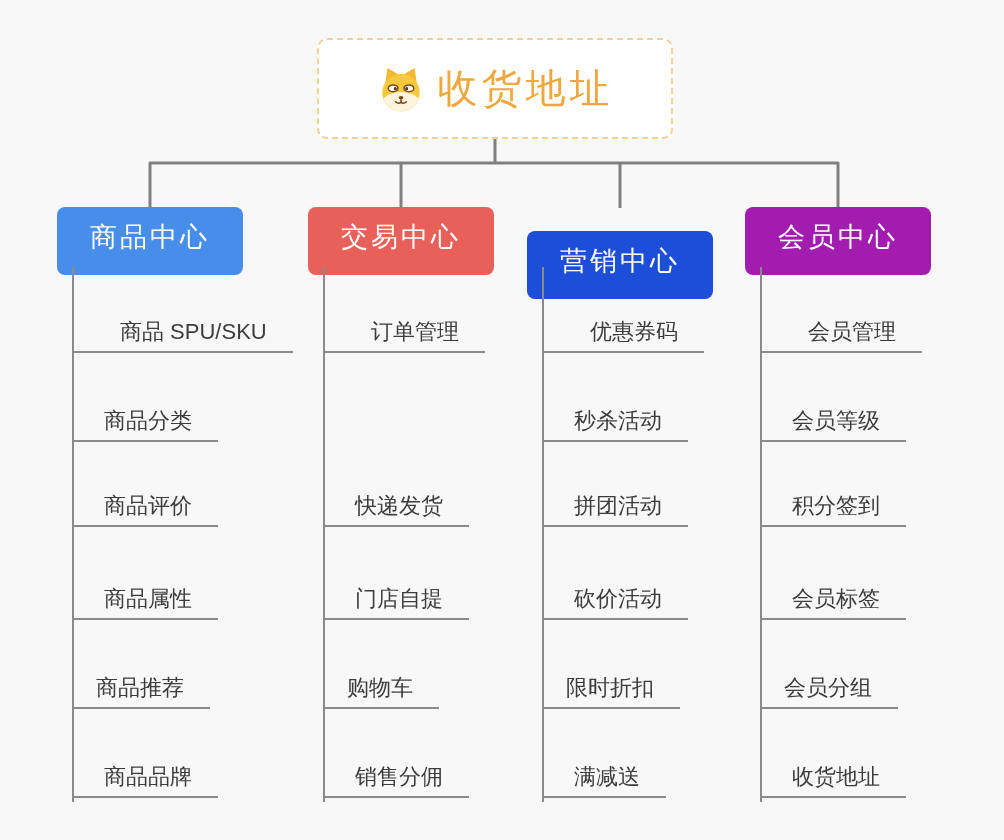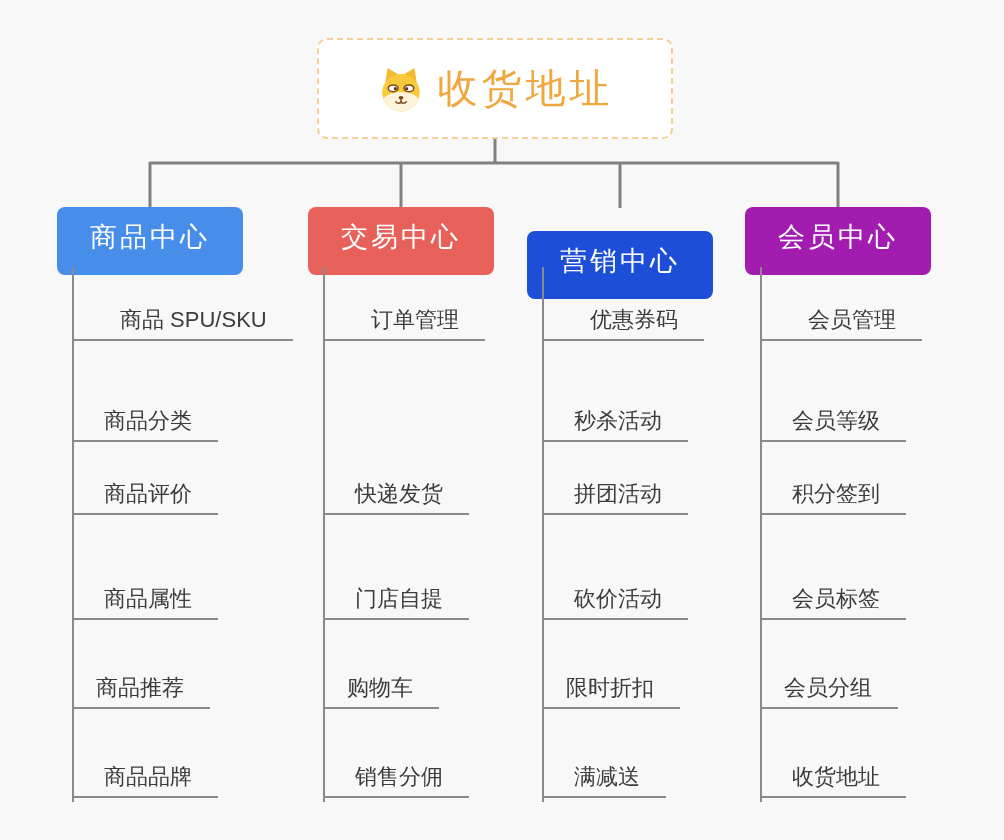--- a/index.html
+++ b/index.html
@@ -15,21 +15,21 @@
 
   
   .col{position:absolute;top:207px;width:240px;height:660px;}
   .bbox{position:absolute;left:0;top:0;width:186px;height:68px;border-radius:8px;
         color:#ffffff;font-size:27px;letter-spacing:3px;text-align:center;line-height:60px;
         white-space:nowrap;cursor:default;}
   .vline{position:absolute;left:15px;top:60px;width:2px;height:535px;background:#8a8a8a;}
   .leaf{position:absolute;left:15px;white-space:nowrap;
         padding:0 26px 5px 32px;border-bottom:2px solid #8a8a8a;
         font-size:22px;line-height:28px;color:#3c3c3c;cursor:default;}
-  .lt0{top:99px;padding-left:48px;} .lt1{top:200px;} .lt2{top:273px;} .lt3{top:378px;} .lt4{top:467px;padding-left:24px;} .lt5{top:556px;text-align:center;}
+  .lt0{top:111px;padding-left:48px;} .lt1{top:200px;} .lt2{top:285px;} .lt3{top:378px;} .lt4{top:467px;padding-left:24px;} .lt5{top:556px;text-align:center;}
 </style>
 </head>
 <body>
 
 <div class="canvas" style="background-color: rgb(248, 248, 248);">
 
   <svg class="connectors" width="1004" height="840" xmlns="http://www.w3.org/2000/svg">
     <g fill="none" stroke="#808080" stroke-width="3" stroke-linejoin="round" style="stroke: rgb(128, 128, 128);">
       <path d="M495 138 L495 163"></path>
       <path d="M150 208 L150 163 L838 163 L838 208"></path>

